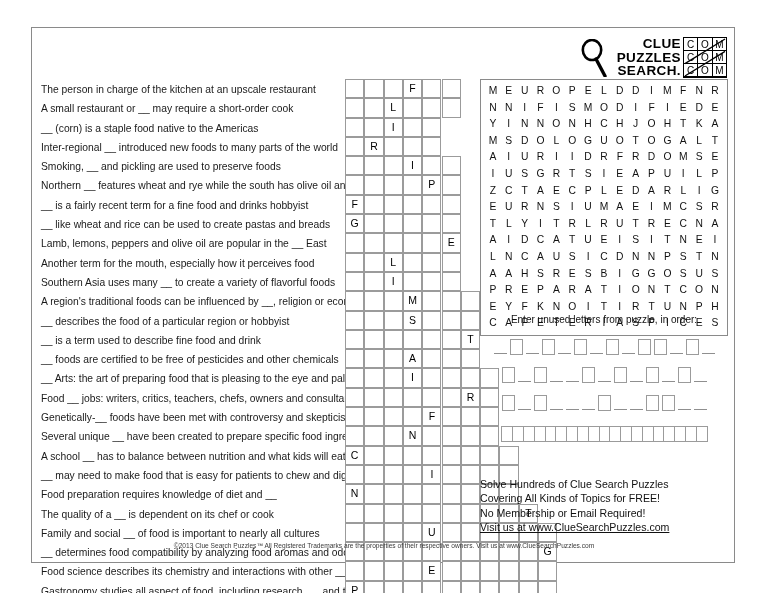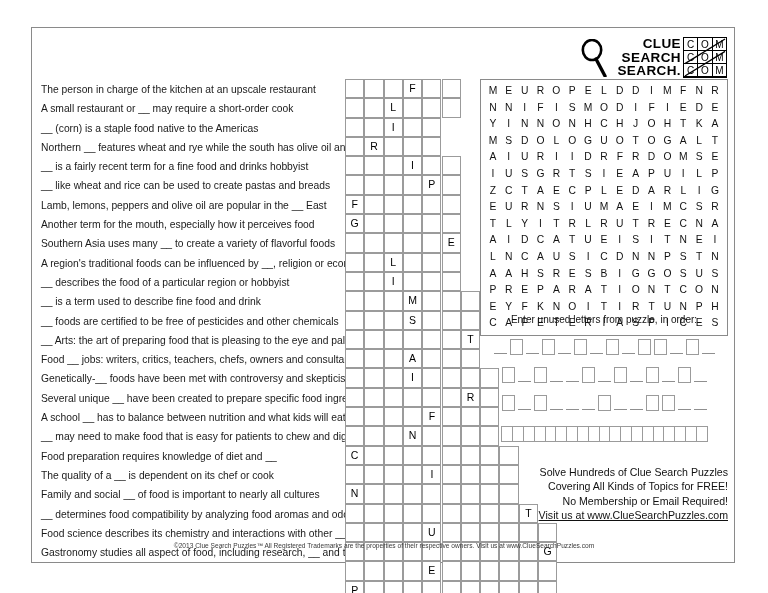--- a/index.html
+++ b/index.html
@@ -226,23 +226,23 @@
     border: 1px solid #9b9b9b;
     box-sizing: border-box;
     margin-right: -1px;
     background: #fff;
   }
 
   
   #promo {
     position: absolute;
     left: 448px;
-    top: 437px;
+    top: 449px;
     width: 248px;
-    text-align: right;
+    text-align: left;
   }
   #promo div {
     font-size: 10.6px;
     line-height: 14.4px;
     color: #111;
   }
   #promo .link { text-decoration: underline; }
 
   
   #footer {
@@ -263,21 +263,21 @@
   <div id="frame">
 
 
     <div id="logo">
       <svg class="glass" viewBox="0 0 26 38">
         <ellipse cx="11" cy="11" rx="9.2" ry="10" fill="none" stroke="#000" stroke-width="2.6"></ellipse>
         <line x1="15" y1="20" x2="24" y2="37" stroke="#000" stroke-width="3.4" stroke-linecap="round"></line>
       </svg>
       <div class="words">
         <div>CLUE</div>
-        <div>SEARCH</div>
+        <div>PUZZLES</div>
         <div>SEARCH.</div>
       </div>
       <div class="comgrid">
         <div class="crow">
           <div class="ccell">C</div>
           <div class="ccell">O</div>
           <div class="ccell">M</div>
         </div>
         <div class="crow">
           <div class="ccell">C</div>
@@ -293,20 +293,22 @@
           <line x1="1" y1="27" x2="43" y2="1" stroke="#000" stroke-width="1.4"></line>
           <line x1="1" y1="40" x2="43" y2="14" stroke="#000" stroke-width="1.4"></line>
         </svg>
       </div>
     </div>
 
     <div id="clues">
         <div class="clue">The person in charge of the kitchen at an upscale restaurant</div>
         <div class="clue">A small restaurant or __ may require a short-order cook</div>
         <div class="clue">__ (corn) is a staple food native to the Americas</div>
+        <div class="clue">Inter-regional __ introduced new foods to many parts of the world</div>
+        <div class="clue">Smoking, __ and pickling are used to preserve foods</div>
         <div class="clue">Northern __ features wheat and rye while the south has olive oil and rice</div>
         <div class="clue">__ is a fairly recent term for a fine food and drinks hobbyist</div>
         <div class="clue">__ like wheat and rice can be used to create pastas and breads</div>
         <div class="clue">Lamb, lemons, peppers and olive oil are popular in the __ East</div>
         <div class="clue">Another term for the mouth, especially how it perceives food</div>
         <div class="clue">Southern Asia uses many __ to create a variety of flavorful foods</div>
         <div class="clue">A region's traditional foods can be influenced by __, religion or economics</div>
         <div class="clue">__ describes the food of a particular region or hobbyist</div>
         <div class="clue">__ is a term used to describe fine food and drink</div>
         <div class="clue">__ foods are certified to be free of pesticides and other chemicals</div>

